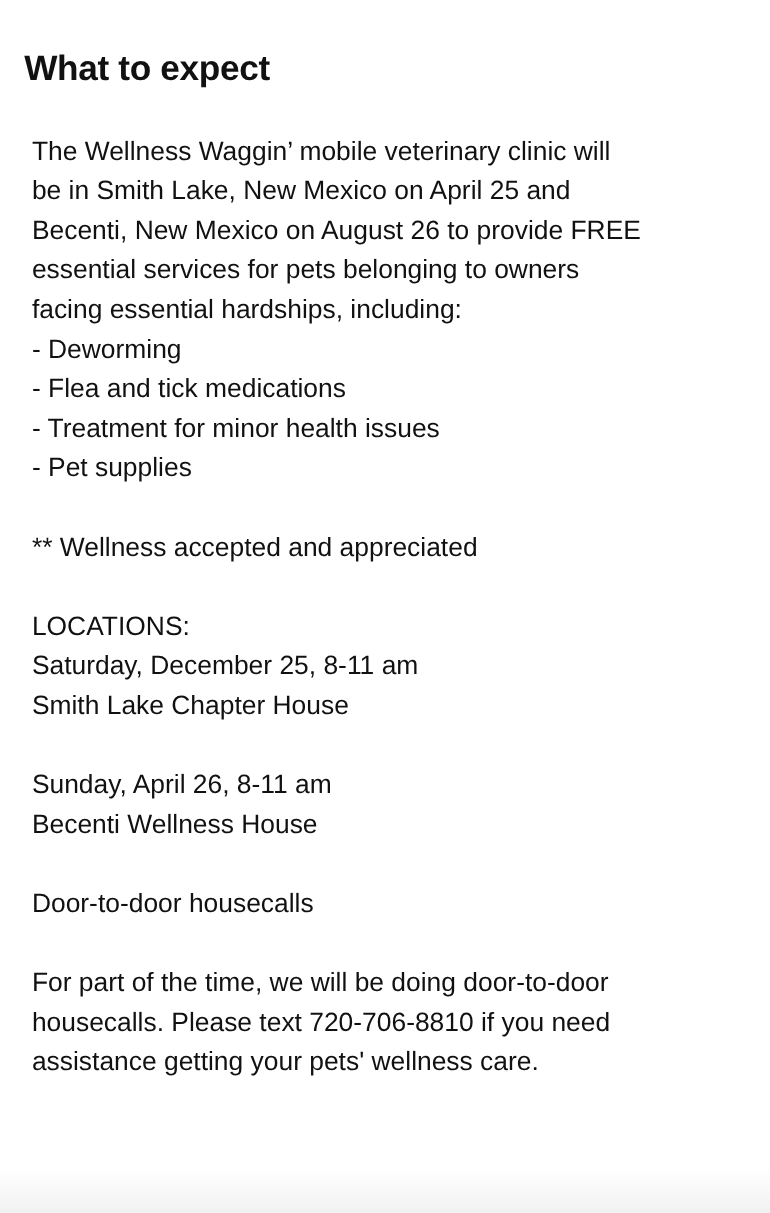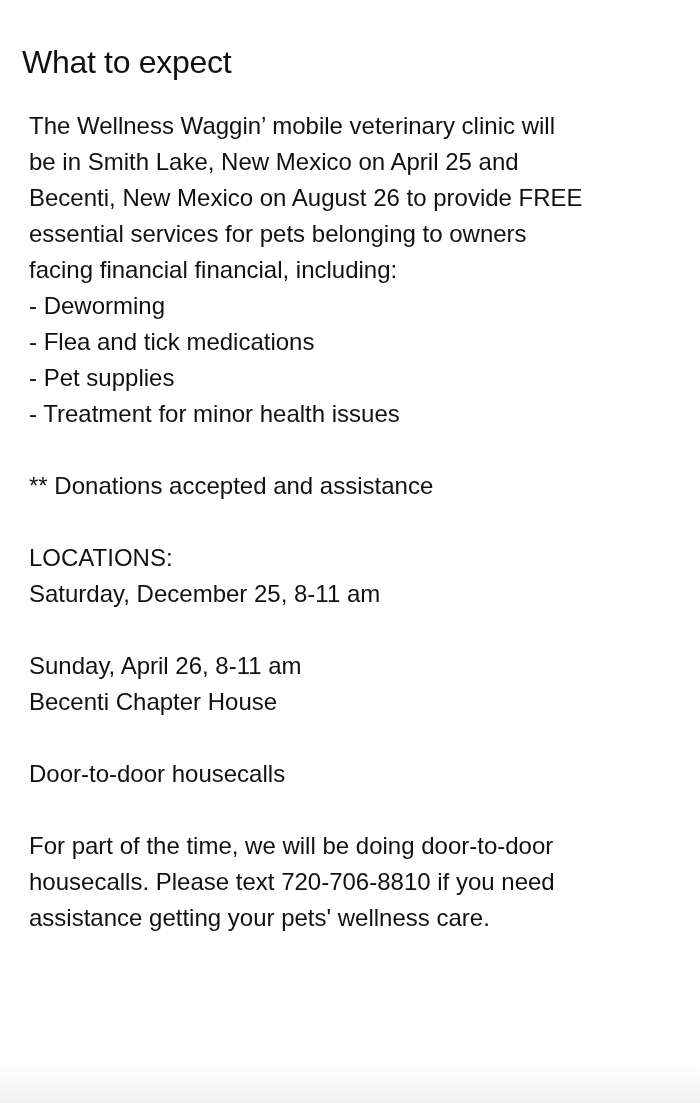--- a/index.html
+++ b/index.html
@@ -1,44 +1,45 @@
 <!DOCTYPE html>
 <html><head>
 <meta charset="utf-8">
 <style>
   html, body { margin:0; padding:0; background:#fff; }
   body { width:700px; height:1103px; position:relative; overflow:hidden; font-family:"Liberation Sans", sans-serif; color:#111; }
-  .heading { position:absolute; left:22px; top:44px; font-size:32px; font-weight:normal; letter-spacing:-0.3px; margin:0; }
-  .body { position:absolute; left:29px; top:108px; width:660px; font-size:24px; line-height:36px; }
+  .heading { position:absolute; left:22px; top:44px; font-size:32px; font-weight:bold; letter-spacing:-0.3px; margin:0; }
+  .body { position:absolute; left:29px; top:120px; width:660px; font-size:24px; line-height:36px; }
   .line { display:block; height:36px; white-space:nowrap; }
   .fade { position:absolute; left:0; right:0; bottom:0; height:40px; background:linear-gradient(#fff, #f1f1f1); }
 </style>
 </head>
 <body>
 
 <h1 class="heading">What to expect</h1>
 
 <div class="body">
   <span class="line">The Wellness Waggin’ mobile veterinary clinic will</span>
   <span class="line">be in Smith Lake, New Mexico on April 25 and</span>
   <span class="line">Becenti, New Mexico on August 26 to provide FREE</span>
   <span class="line">essential services for pets belonging to owners</span>
-  <span class="line">facing financial financial, including:</span>
+  <span class="line">facing essential hardships, including:</span>
   <span class="line">- Deworming</span>
   <span class="line">- Flea and tick medications</span>
+  <span class="line">- Treatment for minor health issues</span>
   <span class="line">- Pet supplies</span>
-  <span class="line">- Treatment for minor health issues</span>
   <span class="line"></span>
-  <span class="line">** Donations accepted and assistance</span>
+  <span class="line">** Wellness accepted and appreciated</span>
   <span class="line"></span>
   <span class="line">LOCATIONS:</span>
   <span class="line">Saturday, December 25, 8-11 am</span>
+  <span class="line">Smith Lake Chapter House</span>
   <span class="line"></span>
   <span class="line">Sunday, April 26, 8-11 am</span>
-  <span class="line">Becenti Chapter House</span>
+  <span class="line">Becenti Wellness House</span>
   <span class="line"></span>
   <span class="line">Door-to-door housecalls</span>
   <span class="line"></span>
   <span class="line">For part of the time, we will be doing door-to-door</span>
   <span class="line">housecalls. Please text 720-706-8810 if you need</span>
   <span class="line">assistance getting your pets' wellness care.</span>
 </div>
 
 <div class="fade"></div>
 

